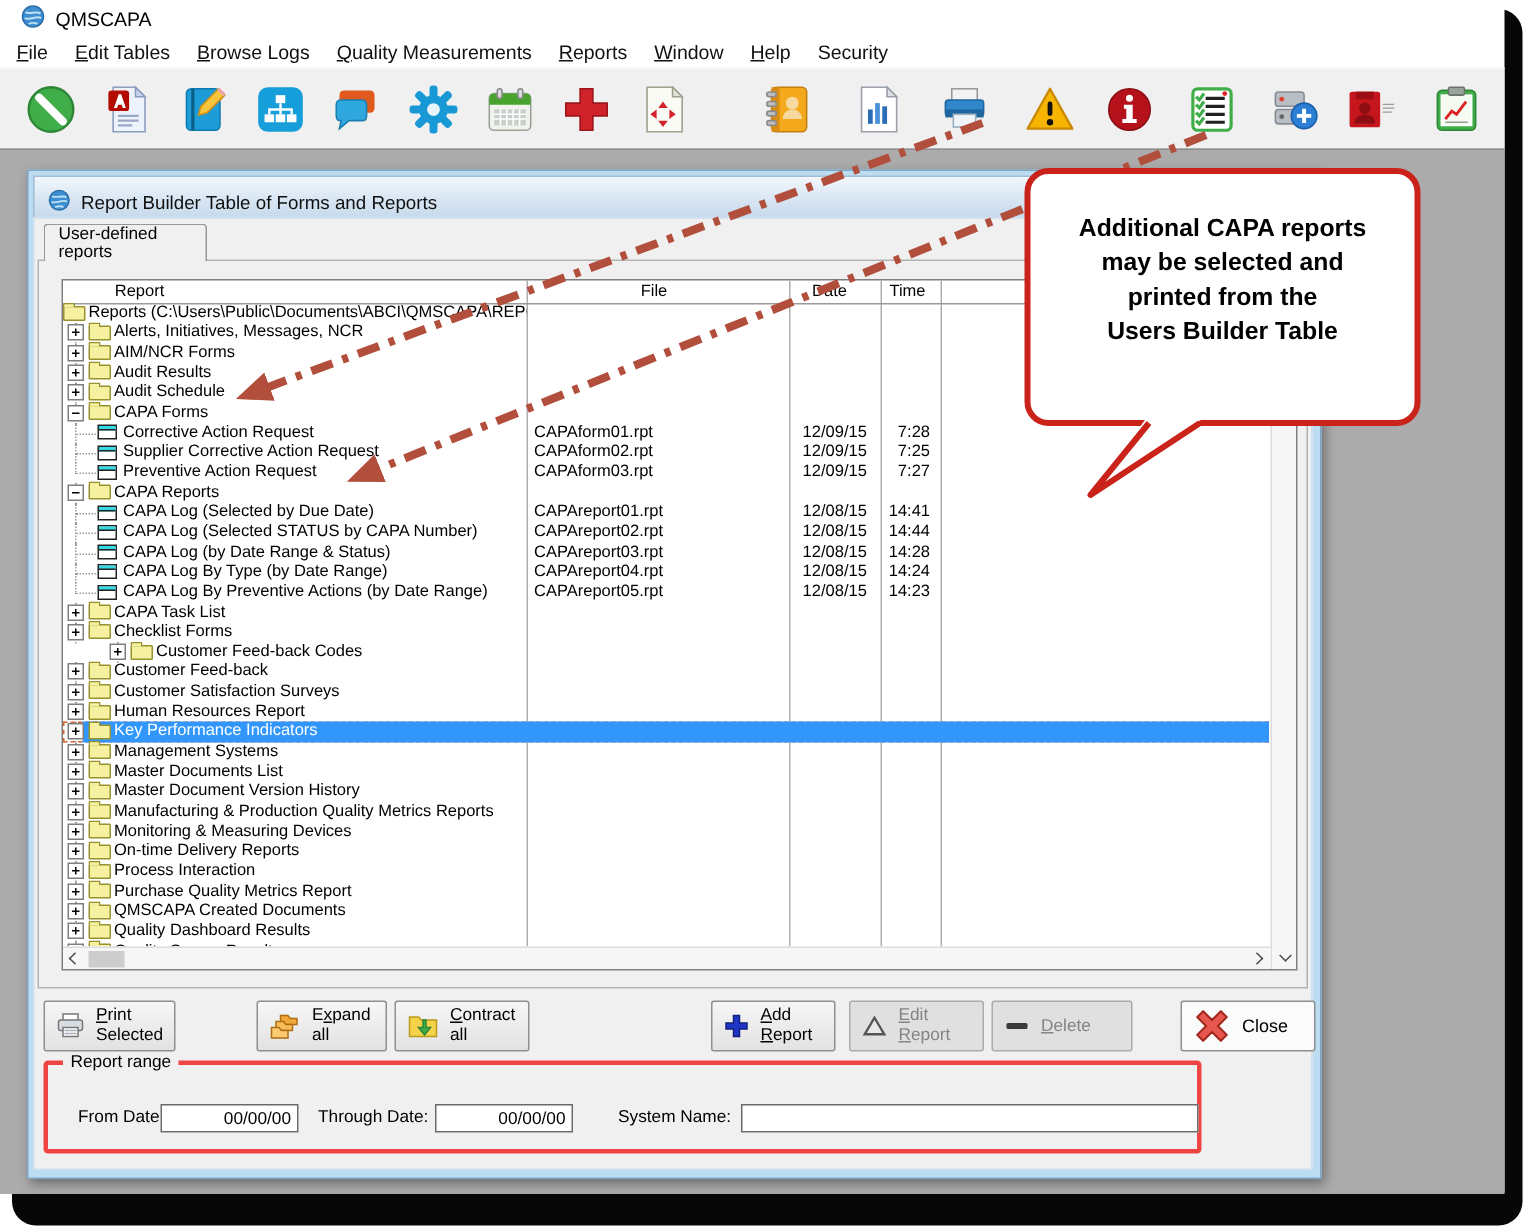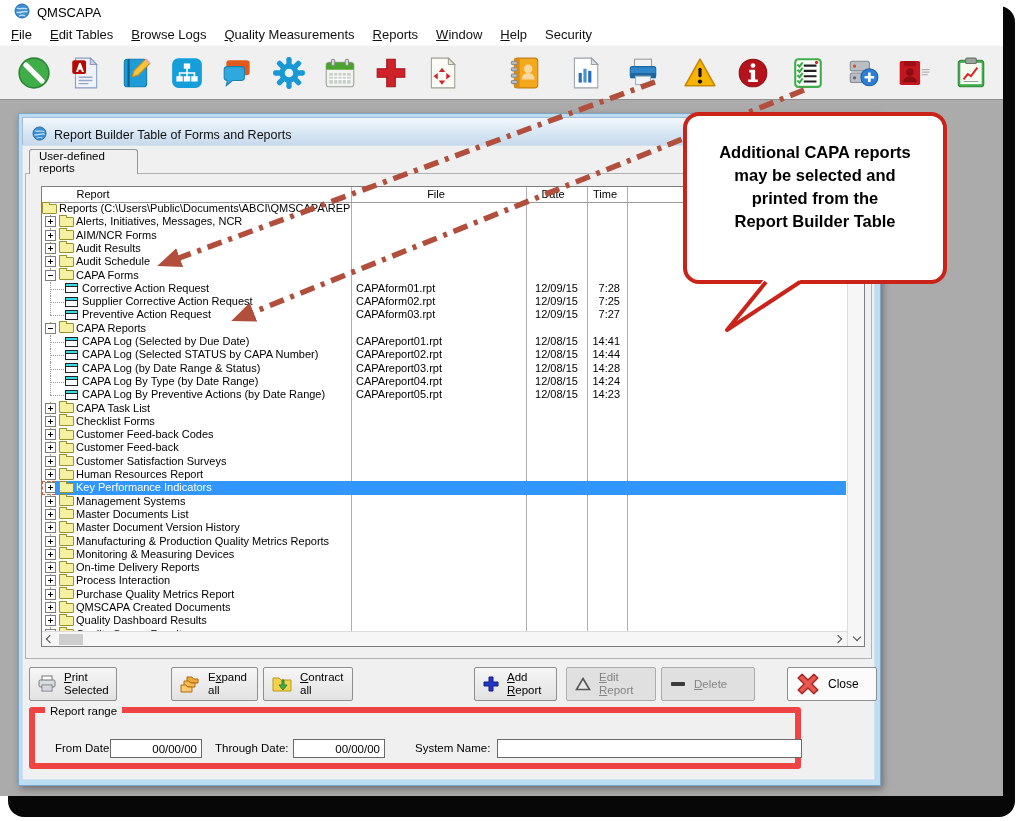--- a/index.html
+++ b/index.html
@@ -52,21 +52,21 @@
   .sarr{position:absolute;display:flex;align-items:center;justify-content:center}
   .chv{width:5px;height:5px;border-right:1.4px solid #4a4a4a;border-bottom:1.4px solid #4a4a4a;display:inline-block}
   .chv.l{transform:rotate(135deg)} .chv.r{transform:rotate(-45deg)} .chv.d{transform:rotate(45deg)}
   #hthumb{position:absolute;left:17px;top:2px;width:24px;height:11px;background:#cdcdcd}
   
   .wbtn{position:absolute;top:553px;height:34px;background:linear-gradient(#f6f6f6,#e2e2e2);border:1px solid #8f8f8f;border-radius:2px;display:flex;align-items:center;gap:7px;padding:0 7px;box-sizing:border-box;font-family:"Liberation Sans",sans-serif;font-size:11.5px;color:#000;text-align:left}
   .wbtn.dis{background:#e0e0e0;color:#848484;border-color:#ababab}
   .bicon svg{display:block}
   .btxt{display:flex;flex-direction:column;align-items:flex-start;line-height:13px}
   
-  #rrange{position:absolute;left:10px;top:593px;width:772px;height:62px;border:6px solid #ef4444;border-radius:3px;box-sizing:border-box}
+  #rrange{position:absolute;left:10px;top:593px;width:772px;height:62px;border:3px solid #ef4444;border-radius:3px;box-sizing:border-box}
   #rrlegend{position:absolute;left:10px;top:-8px;background:#f0f0f0;padding:0 5px;font-size:11.5px}
   .rr-lb{position:absolute;top:29px;font-size:11.5px;color:#000}
   .rr-in{position:absolute;top:26px;height:19px;border:1px solid #6a6a6a;background:#fff;font-family:"Liberation Sans",sans-serif;font-size:11.5px;padding:0 4px;box-sizing:border-box}
   
   #arrows{position:absolute;left:0;top:0;z-index:5;pointer-events:none}
   #callout{position:absolute;left:683px;top:112px;width:264px;height:172px;background:#fff;border:4px solid #c9231a;border-radius:16px;box-sizing:border-box;z-index:6;padding-top:25px;text-align:center;font-weight:bold;font-size:16.5px;line-height:23px;color:#000}
   #tail{position:absolute;left:683px;top:270px;z-index:7;pointer-events:none}
 </style>
 </head>
 <body>
@@ -377,21 +377,21 @@
             <span class="exp plus" style="left:3px;top:1px"></span>
             <span class="fold" style="left:17px;top:1.5px"></span>
             <span class="lab" style="left:34px">CAPA Task List</span>
           </div>
           <div class="trow" style="top: 212.8px;">
             <span class="vln" style="left:8px;top:0;height:14px"></span>
             <span class="exp plus" style="left:3px;top:1px"></span>
             <span class="fold" style="left:17px;top:1.5px"></span>
             <span class="lab" style="left:34px">Checklist Forms</span>
           </div>
-          <div class="trow" style="top: 226.1px;">
+          <div class="trow" style="top: 226.1px; margin-left: 28px;">
             <span class="vln" style="left:8px;top:0;height:14px"></span>
             <span class="exp plus" style="left:3px;top:1px"></span>
             <span class="fold" style="left:17px;top:1.5px"></span>
             <span class="lab" style="left:34px">Customer Feed-back Codes</span>
           </div>
           <div class="trow" style="top: 239.4px;">
             <span class="vln" style="left:8px;top:0;height:14px"></span>
             <span class="exp plus" style="left:3px;top:1px"></span>
             <span class="fold" style="left:17px;top:1.5px"></span>
             <span class="lab" style="left:34px">Customer Feed-back</span>
@@ -606,19 +606,19 @@
       </marker>
     </defs>
     <line x1="655" y1="82" x2="160" y2="265" stroke="#b24f3c" stroke-width="5.5" stroke-dasharray="15 7 4 7" marker-end="url(#ah)"></line>
     <line x1="804" y1="90" x2="234" y2="320" stroke="#b24f3c" stroke-width="5.5" stroke-dasharray="15 7 4 7" marker-end="url(#ah)"></line>
   </svg>
 
   <div id="callout">
     <div>Additional CAPA reports</div>
     <div>may be selected and</div>
     <div>printed from the</div>
-    <div>Report Builder Table</div>
+    <div>Users Builder Table</div>
   </div>
   <svg id="tail" width="140" height="68">
     <polygon points="81,9 119,9 44,60" fill="#fff"></polygon>
     <path d="M83 12 L44 60 L117 12" fill="none" stroke="#c9231a" stroke-width="4" stroke-linejoin="round"></path>
   </svg>
 </div>
 
 </body></html>

